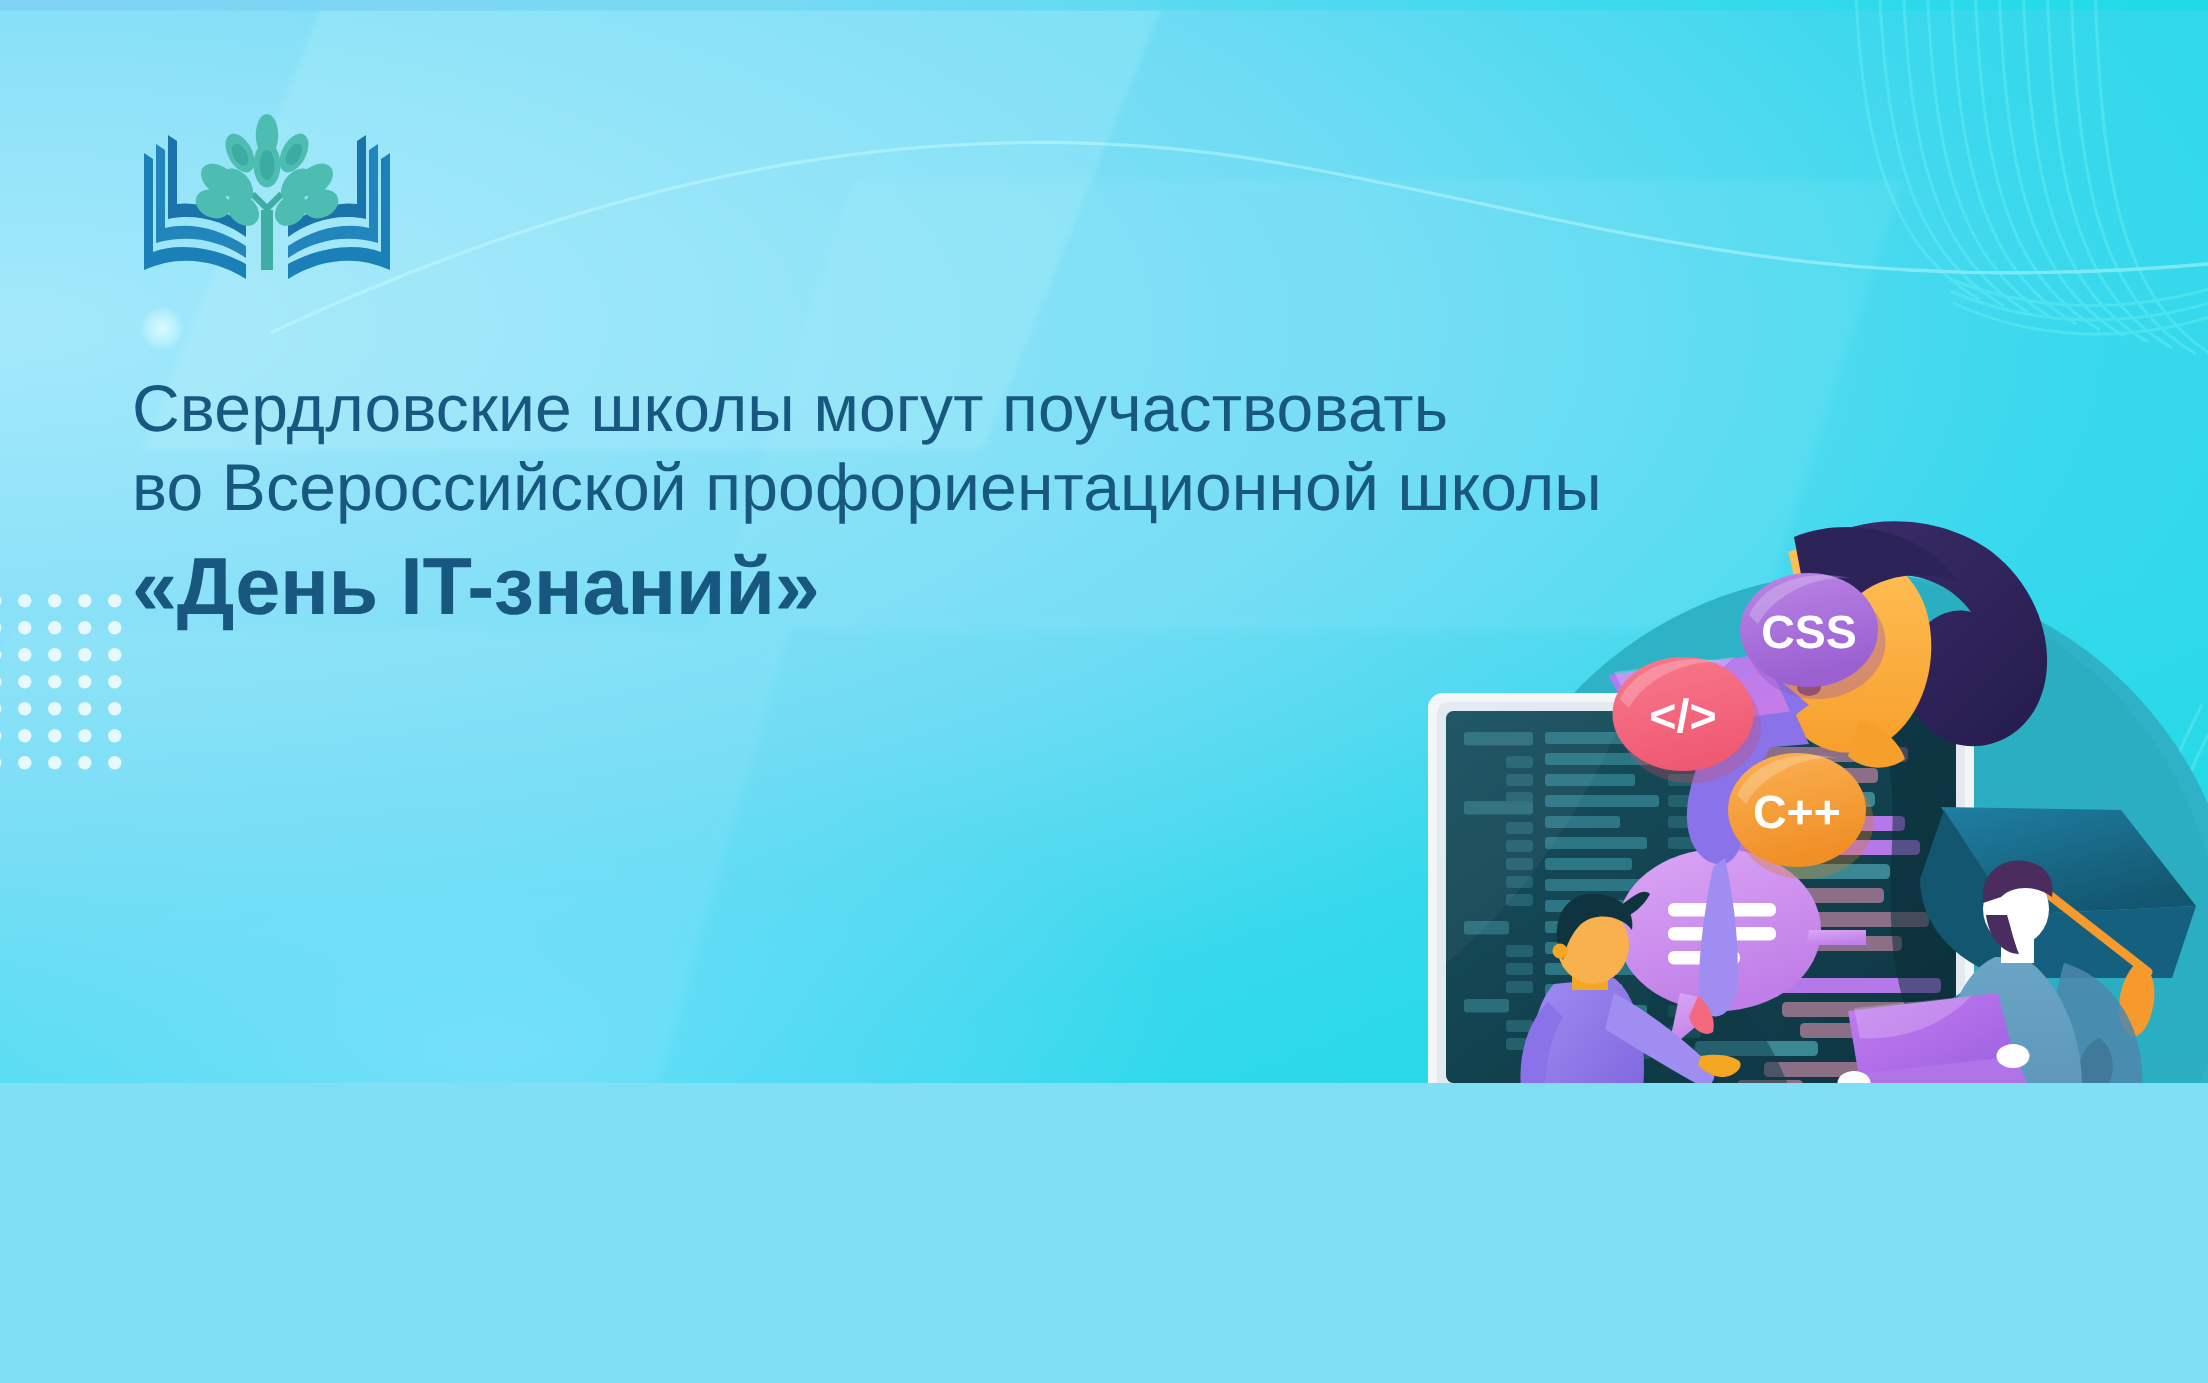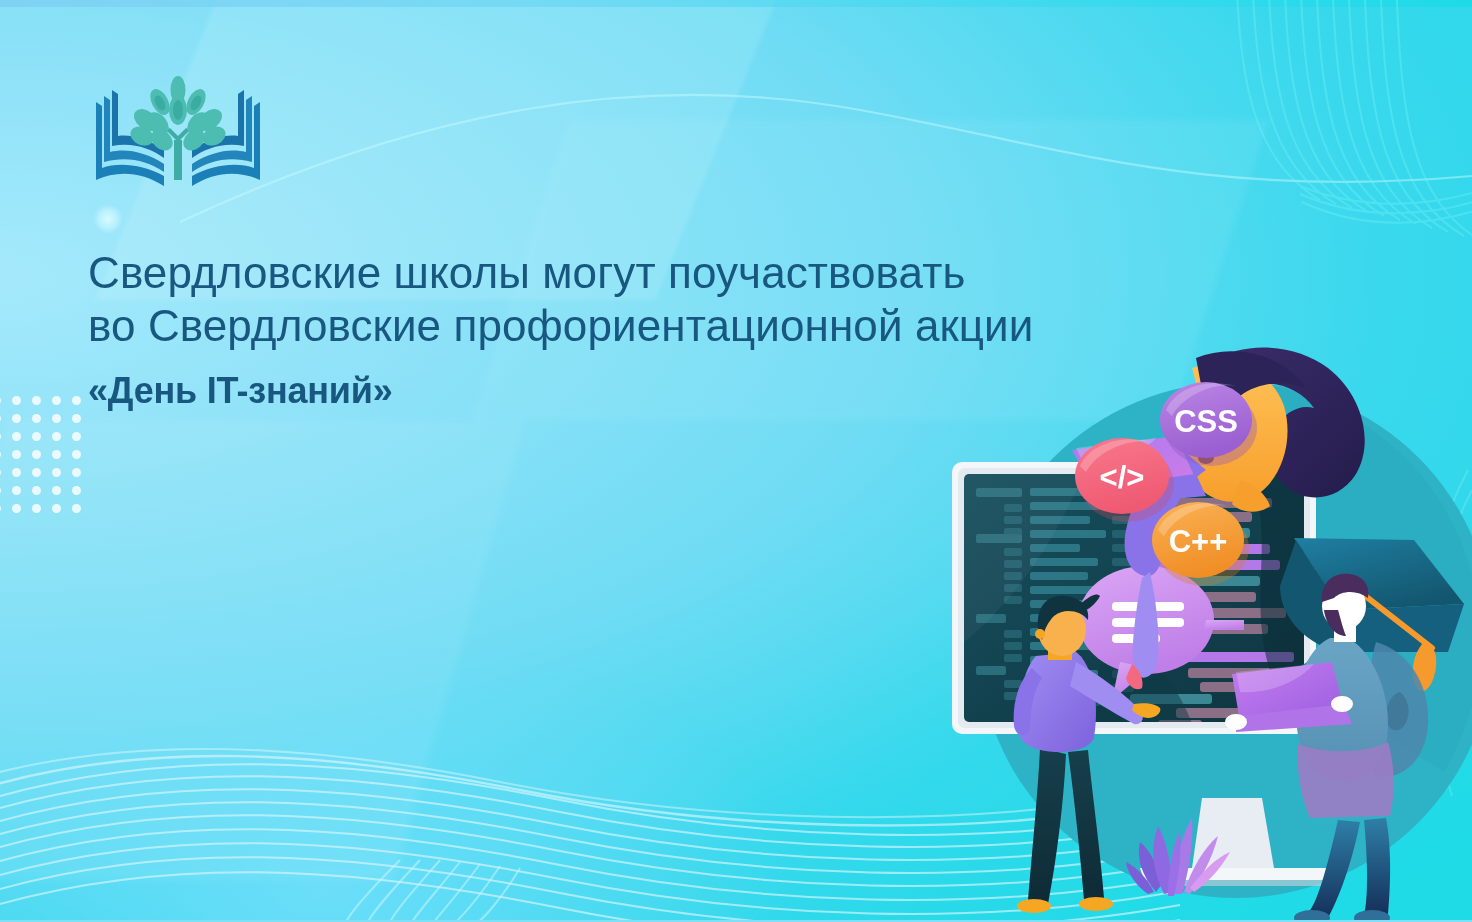--- a/index.html
+++ b/index.html
@@ -1,21 +1,21 @@
 <!DOCTYPE html>
 <html><head>
 <meta charset="utf-8">
 <style>
   html,body{margin:0;padding:0;}
   body{
     width:1472px;height:922px;overflow:hidden;
     font-family:"Liberation Sans", sans-serif;
     background:#7fe0f5;
   }
-  .stage{position:relative;width:1472px;height:920px;overflow:hidden;}
+  .stage{position:relative;width:1472px;height:722px;overflow:hidden;}
 
   
   .bg-base{
     position:absolute;inset:0;
     background:
       radial-gradient(130% 100% at 0% 30%, #a4e9fb 0%, #8fe2f8 22%, #6fdcf4 48%, #3ad8ed 72%, #1fd9e6 100%);
   }
   .bg-tint-br{
     position:absolute;inset:0;
     background:radial-gradient(90% 80% at 100% 100%, rgba(30,220,230,.85) 0%, rgba(30,220,230,0) 60%);
@@ -54,21 +54,21 @@
     position:absolute;left:88px;top:246px;width:1320px;
     color:#18577f;
     font-family:"Liberation Sans", sans-serif;
   }
   .headline .l1,.headline .l2{
     font-size:44px;line-height:53px;font-weight:400;letter-spacing:.1px;
     white-space:nowrap;
   }
   .headline .l3{
     margin-top:8px;
-    font-size:36px;line-height:62px;font-weight:700;letter-spacing:-.2px;
+    font-size:54px;line-height:62px;font-weight:700;letter-spacing:-.2px;
     white-space:nowrap;
   }
 
   
   .illo{position:absolute;left:944px;top:352px;width:572px;height:570px;}
   .illo svg{display:block;width:572px;height:570px;overflow:visible;}
 
   .bubble-text{
     font-family:"Liberation Sans", sans-serif;
     font-weight:700;fill:#ffffff;text-anchor:middle;
@@ -235,21 +235,21 @@
       <g fill="#36a79c" opacity=".75">
         <ellipse cx="86" cy="34" rx="5" ry="10"></ellipse>
         <ellipse cx="68" cy="27" rx="4.5" ry="8" transform="rotate(-28 68 27)"></ellipse>
         <ellipse cx="104" cy="27" rx="4.5" ry="8" transform="rotate(28 104 27)"></ellipse>
       </g>
     </svg>
   </div>
 
   <div class="headline">
     <div class="l1">Свердловские школы могут поучаствовать</div>
-    <div class="l2">во Свердловские профориентационной акции</div>
+    <div class="l2">во Всероссийской профориентационной школы</div>
     <div class="l3">«День IT-знаний»</div>
   </div>
 
   <div class="illo">
     <svg viewBox="0 0 572 570">
       <defs>
         <linearGradient id="gCss" x1="0" y1="0" x2="0.3" y2="1">
           <stop offset="0%" stop-color="#bb86e6"></stop>
             <stop offset="100%" stop-color="#9a5fd0"></stop>
         </linearGradient>

